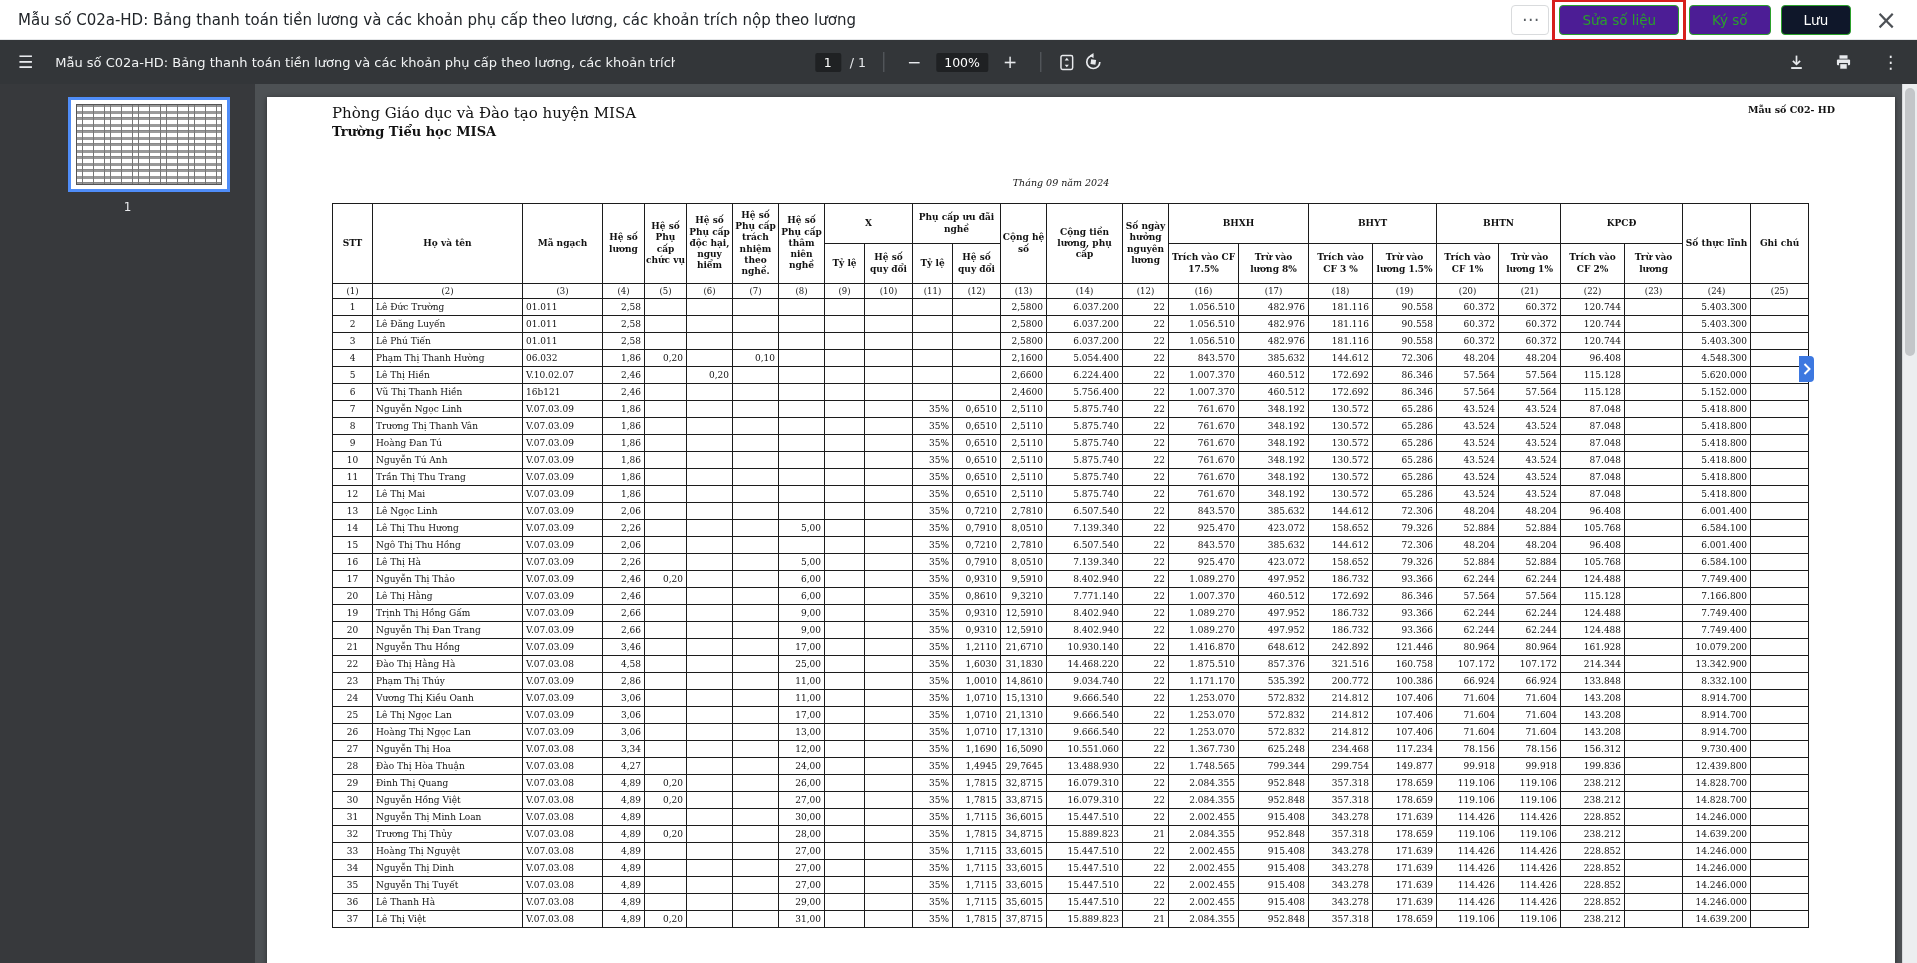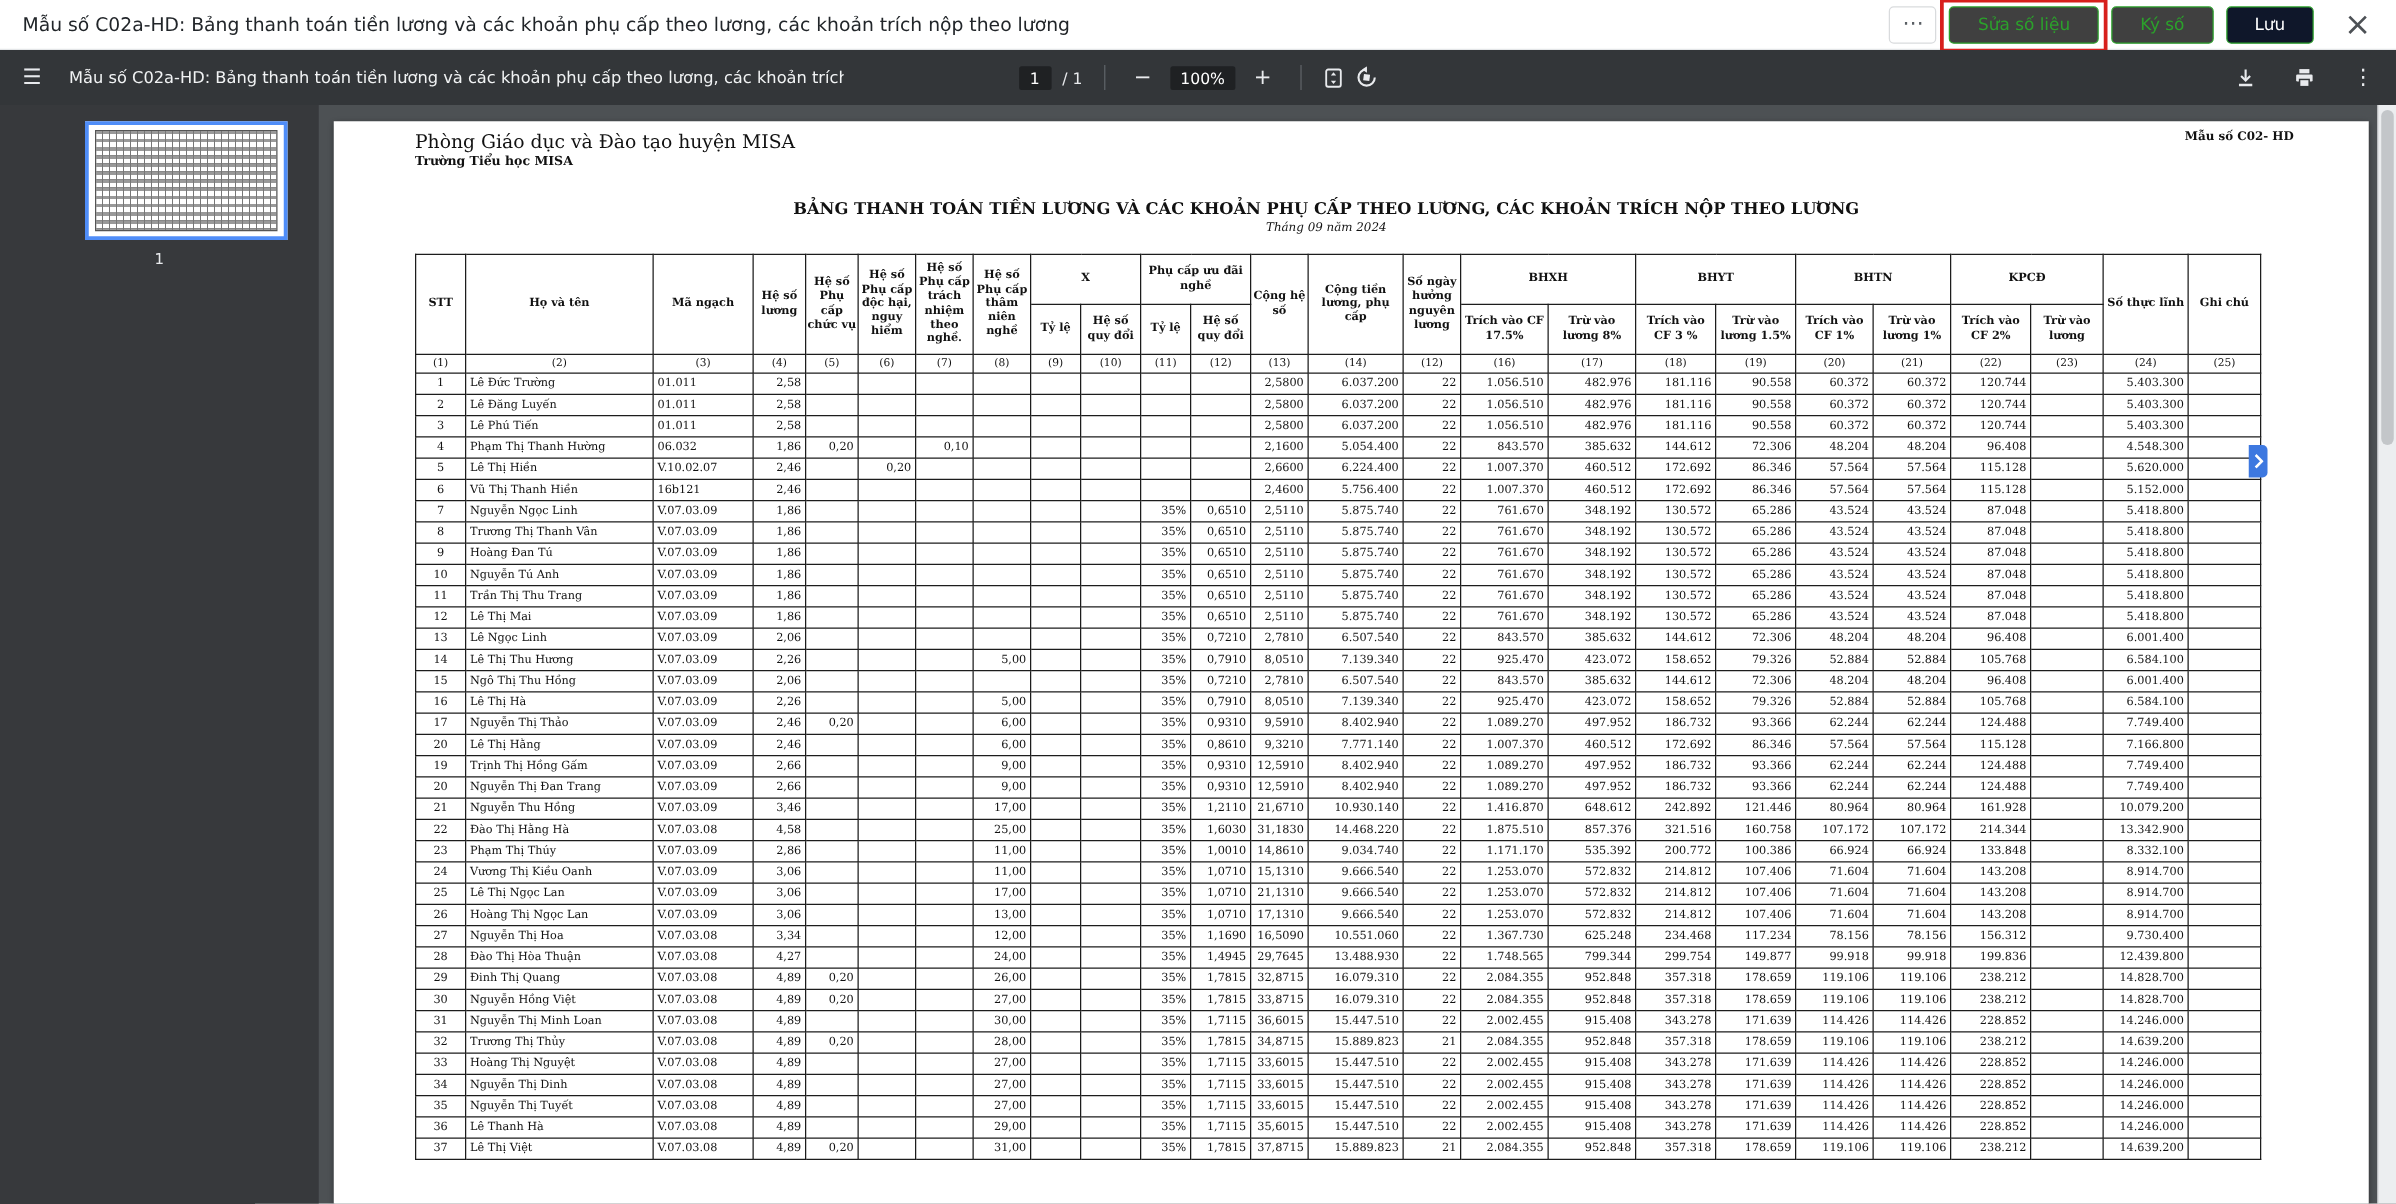--- a/index.html
+++ b/index.html
@@ -9,21 +9,21 @@
   
   .titlebar { height:40px; background:#fff; border-bottom:1px solid #e4e6e8;
     display:flex; align-items:center; padding:0 14px 0 18px; position:relative; }
   .titlebar-title { font-size:15px; color:#212529; font-weight:500; flex:1;
     white-space:nowrap; overflow:hidden; }
   .tb-actions { display:flex; align-items:center; gap:10px; }
   .more-btn { width:38px; height:30px; border:1px solid #d9dbdd; border-radius:4px;
     background:#fff; color:#5a5f64; font-size:17px; line-height:26px; text-align:center; cursor:pointer; }
   .btn { height:30px; border-radius:4px; font-size:13.5px; padding:0 22px;
     display:flex; align-items:center; justify-content:center; cursor:pointer; white-space:nowrap; }
-  .btn-outline { background:#404040; border:1px solid #2BA12B; color:#2BA12B; }
+  .btn-outline { background:#4c1d95; border:1px solid #2BA12B; color:#2BA12B; }
   .btn-solid { background:#0f172a; border:1px solid #2BA12B; color:#fff; }
   .hl-wrap { position:relative; }
   .hl-box { position:absolute; left:-7px; right:-7px; top:-6px; bottom:-7px;
     border:3px solid #d71f1c; pointer-events:none; }
   .close-x { font-size:26px; color:#4d5156; margin-left:8px; padding:0 6px; cursor:pointer; line-height:28px; }
 
   
   .pdf-toolbar { height:44px; background:#333639; color:#e8eaed; display:flex;
     align-items:center; padding:0 18px; position:relative; }
   .hamburger { font-size:17px; color:#e8eaed; margin-right:22px; cursor:pointer; }
@@ -49,21 +49,21 @@
       repeating-linear-gradient(to bottom, #999 0 2.5px, transparent 2.5px 6px, #888 6px 6.5px); }
   .thumb-label { position:absolute; left:0; width:255px; top:116px; text-align:center;
     color:#e8eaed; font-size:12px; }
 
   .viewer { flex:1; position:relative; overflow:hidden; }
   .page { position:absolute; left:12px; top:13px; width:1628px; height:1200px;
     background:#fff; box-shadow:0 1px 5px rgba(0,0,0,.45);
     font-family:"DejaVu Serif","Liberation Serif",serif; color:#111; }
   .doc-head { position:absolute; top:7px; left:65px; right:60px; }
   .org1 { font-size:15px; }
-  .org2 { font-size:10px; font-weight:bold; margin-top:2px; }
+  .org2 { font-size:13px; font-weight:bold; margin-top:2px; }
   .form-code { position:absolute; right:0; top:0; font-size:9.5px; font-weight:bold; }
   .doc-title { position:absolute; top:63px; left:65px; right:105px; text-align:center;
     font-size:13px; font-weight:bold; }
   .doc-subtitle { position:absolute; top:80px; left:65px; right:105px; text-align:center;
     font-size:9.5px; font-style:italic; }
 
   
   table.salary { position:absolute; top:106px; left:65px; width:1458px;
     border-collapse:collapse; table-layout:fixed; font-size:9px; }
   .salary th, .salary td { border:1px solid #1c1c1c; overflow:hidden; white-space:nowrap; }
@@ -159,21 +159,20 @@
   </div>
 
   <div class="viewer">
     <div class="page">
 
       <div class="doc-head">
         <div class="org1">Phòng Giáo dục và Đào tạo huyện MISA</div>
         <div class="org2">Trường Tiểu học MISA</div>
         <div class="form-code">Mẫu số C02- HD</div>
       </div>
-      <div class="doc-title">BẢNG THANH TOÁN TIỀN LƯƠNG VÀ CÁC KHOẢN PHỤ CẤP THEO LƯƠNG, CÁC KHOẢN TRÍCH NỘP THEO LƯƠNG</div>
       <div class="doc-subtitle">Tháng 09 năm 2024</div>
 
       <table class="salary">
         <colgroup>
           <col style="width:40px">
             <col style="width:150px">
             <col style="width:80px">
           <col style="width:42px">
             <col style="width:42px">
             <col style="width:46px">

